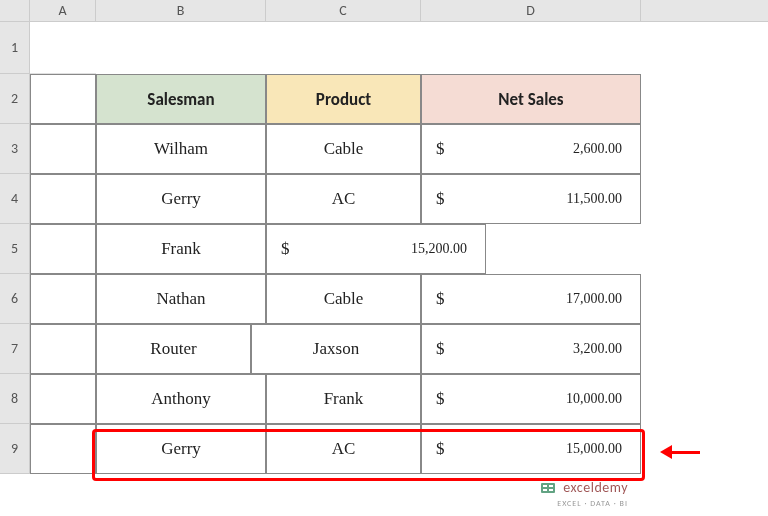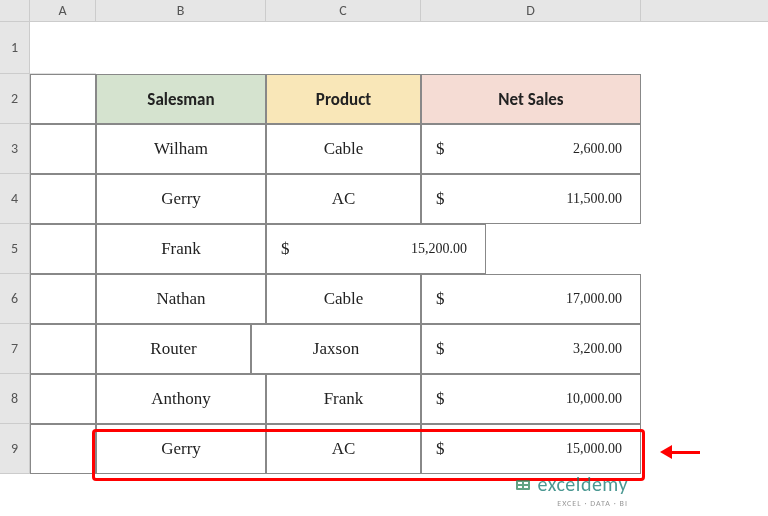--- a/index.html
+++ b/index.html
@@ -126,22 +126,22 @@
       display: flex;
       align-items: center;
       gap: 6px;
       opacity: 0.75;
     }
     .wm-glyph {
       width: 18px; height: 18px;
       display: flex; align-items: center; justify-content: center;
     }
     .wm-text {
-      color: #0f766e;
-      font-size: 20px;
+      color: #7f1d1d;
+      font-size: 14px;
       letter-spacing: 0.5px;
     }
     .wm-sub {
       position: absolute;
       right: 140px;
       bottom: 8px;
       color: #999;
       font-size: 8px;
       letter-spacing: 1px;
     }

